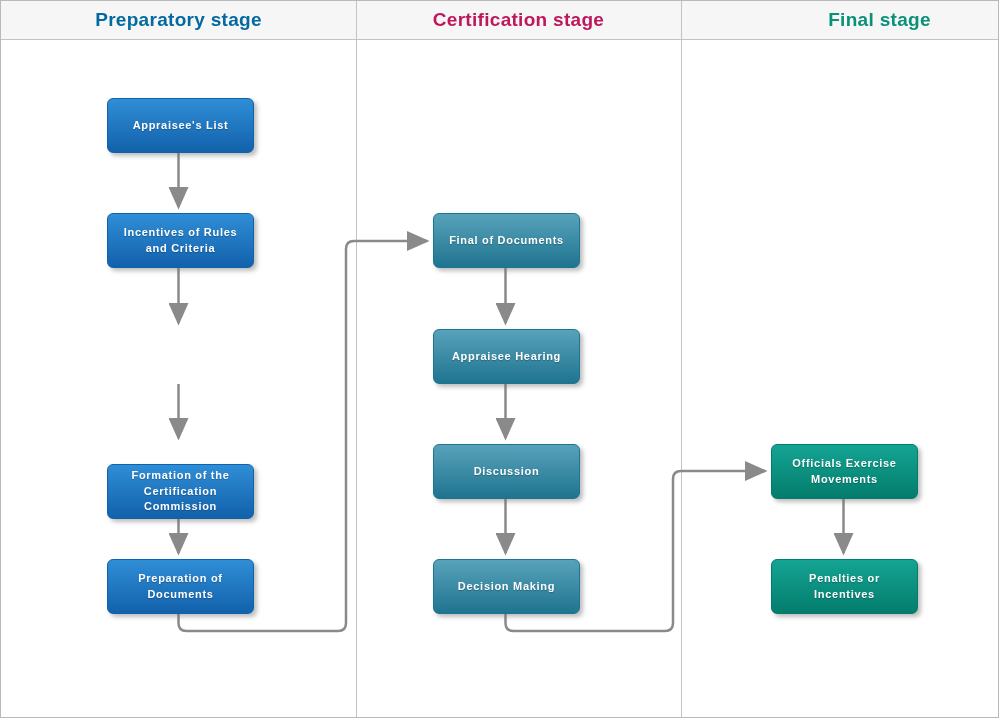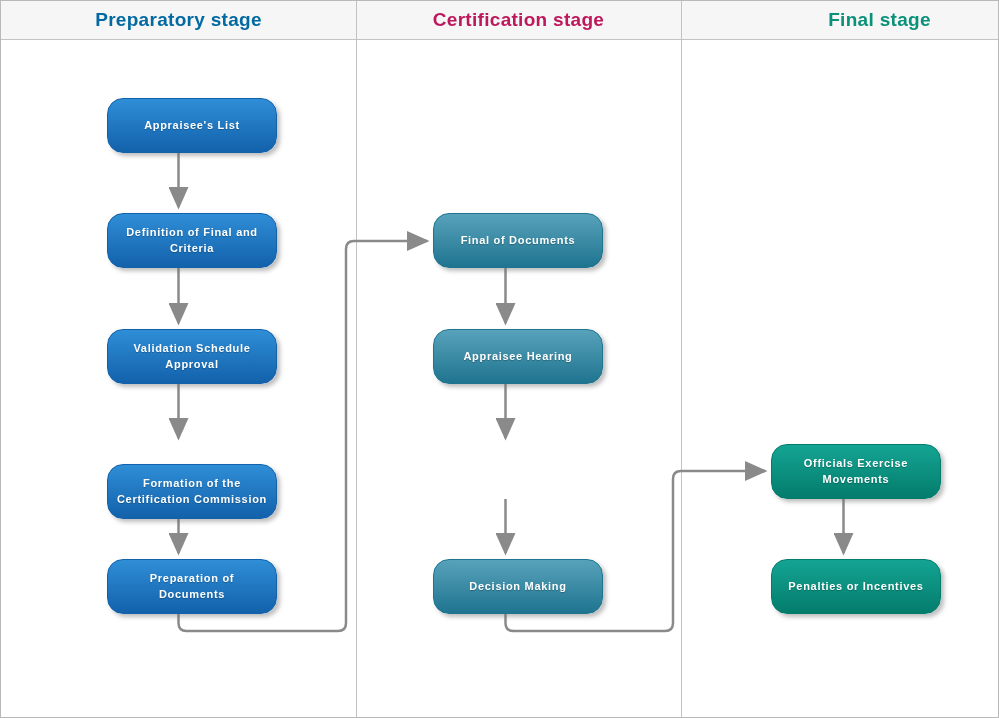--- a/index.html
+++ b/index.html
@@ -44,24 +44,24 @@
     top: 0; bottom: 0;
     width: 1px;
     background: #c3c3c3;
   }
   .divider.d1 { left: 355px; }
   .divider.d2 { left: 680px; }
 
   
   .node {
     position: absolute;
-    width: 170px;
+    width: 147px;
     height: 55px;
     box-sizing: border-box;
-    border-radius: 16px;
+    border-radius: 6px;
     display: flex;
     align-items: center;
     justify-content: center;
     text-align: center;
     padding: 4px 8px;
     color: #ffffff;
     font-weight: bold;
     font-size: 11px;
     line-height: 1.4;
     letter-spacing: 0.7px;
@@ -132,25 +132,25 @@
 
       <path d="M842.5,498 L842.5,552" marker-end="url(#arrow)"></path>
 
       <path d="M177.5,613 L177.5,622 Q177.5,630 185.5,630 L337,630 Q345,630 345,622 L345,248 Q345,240 353,240 L426,240" marker-end="url(#arrow)"></path>
 
       <path d="M504.5,613 L504.5,622 Q504.5,630 512.5,630 L664,630 Q672,630 672,622 L672,478 Q672,470 680,470 L764,470" marker-end="url(#arrow)"></path>
     </g>
   </svg>
 
   <div class="node blue p1">Appraisee's List</div>
-  <div class="node blue p2">Definition of Final and Criteria</div>
-  <div class="node blue p3">Validation Schedule Approval</div>
+  <div class="node blue p2">Incentives of Rules and Criteria</div>
   <div class="node blue p4">Formation of the Certification Commission</div>
   <div class="node blue p5">Preparation of Documents</div>
 
   <div class="node teal c1">Final of Documents</div>
   <div class="node teal c2">Appraisee Hearing</div>
+  <div class="node teal c3">Discussion</div>
   <div class="node teal c4">Decision Making</div>
 
   <div class="node green f1">Officials Exercise Movements</div>
   <div class="node green f2">Penalties or Incentives</div>
 
 </div>
 
 </body></html>

